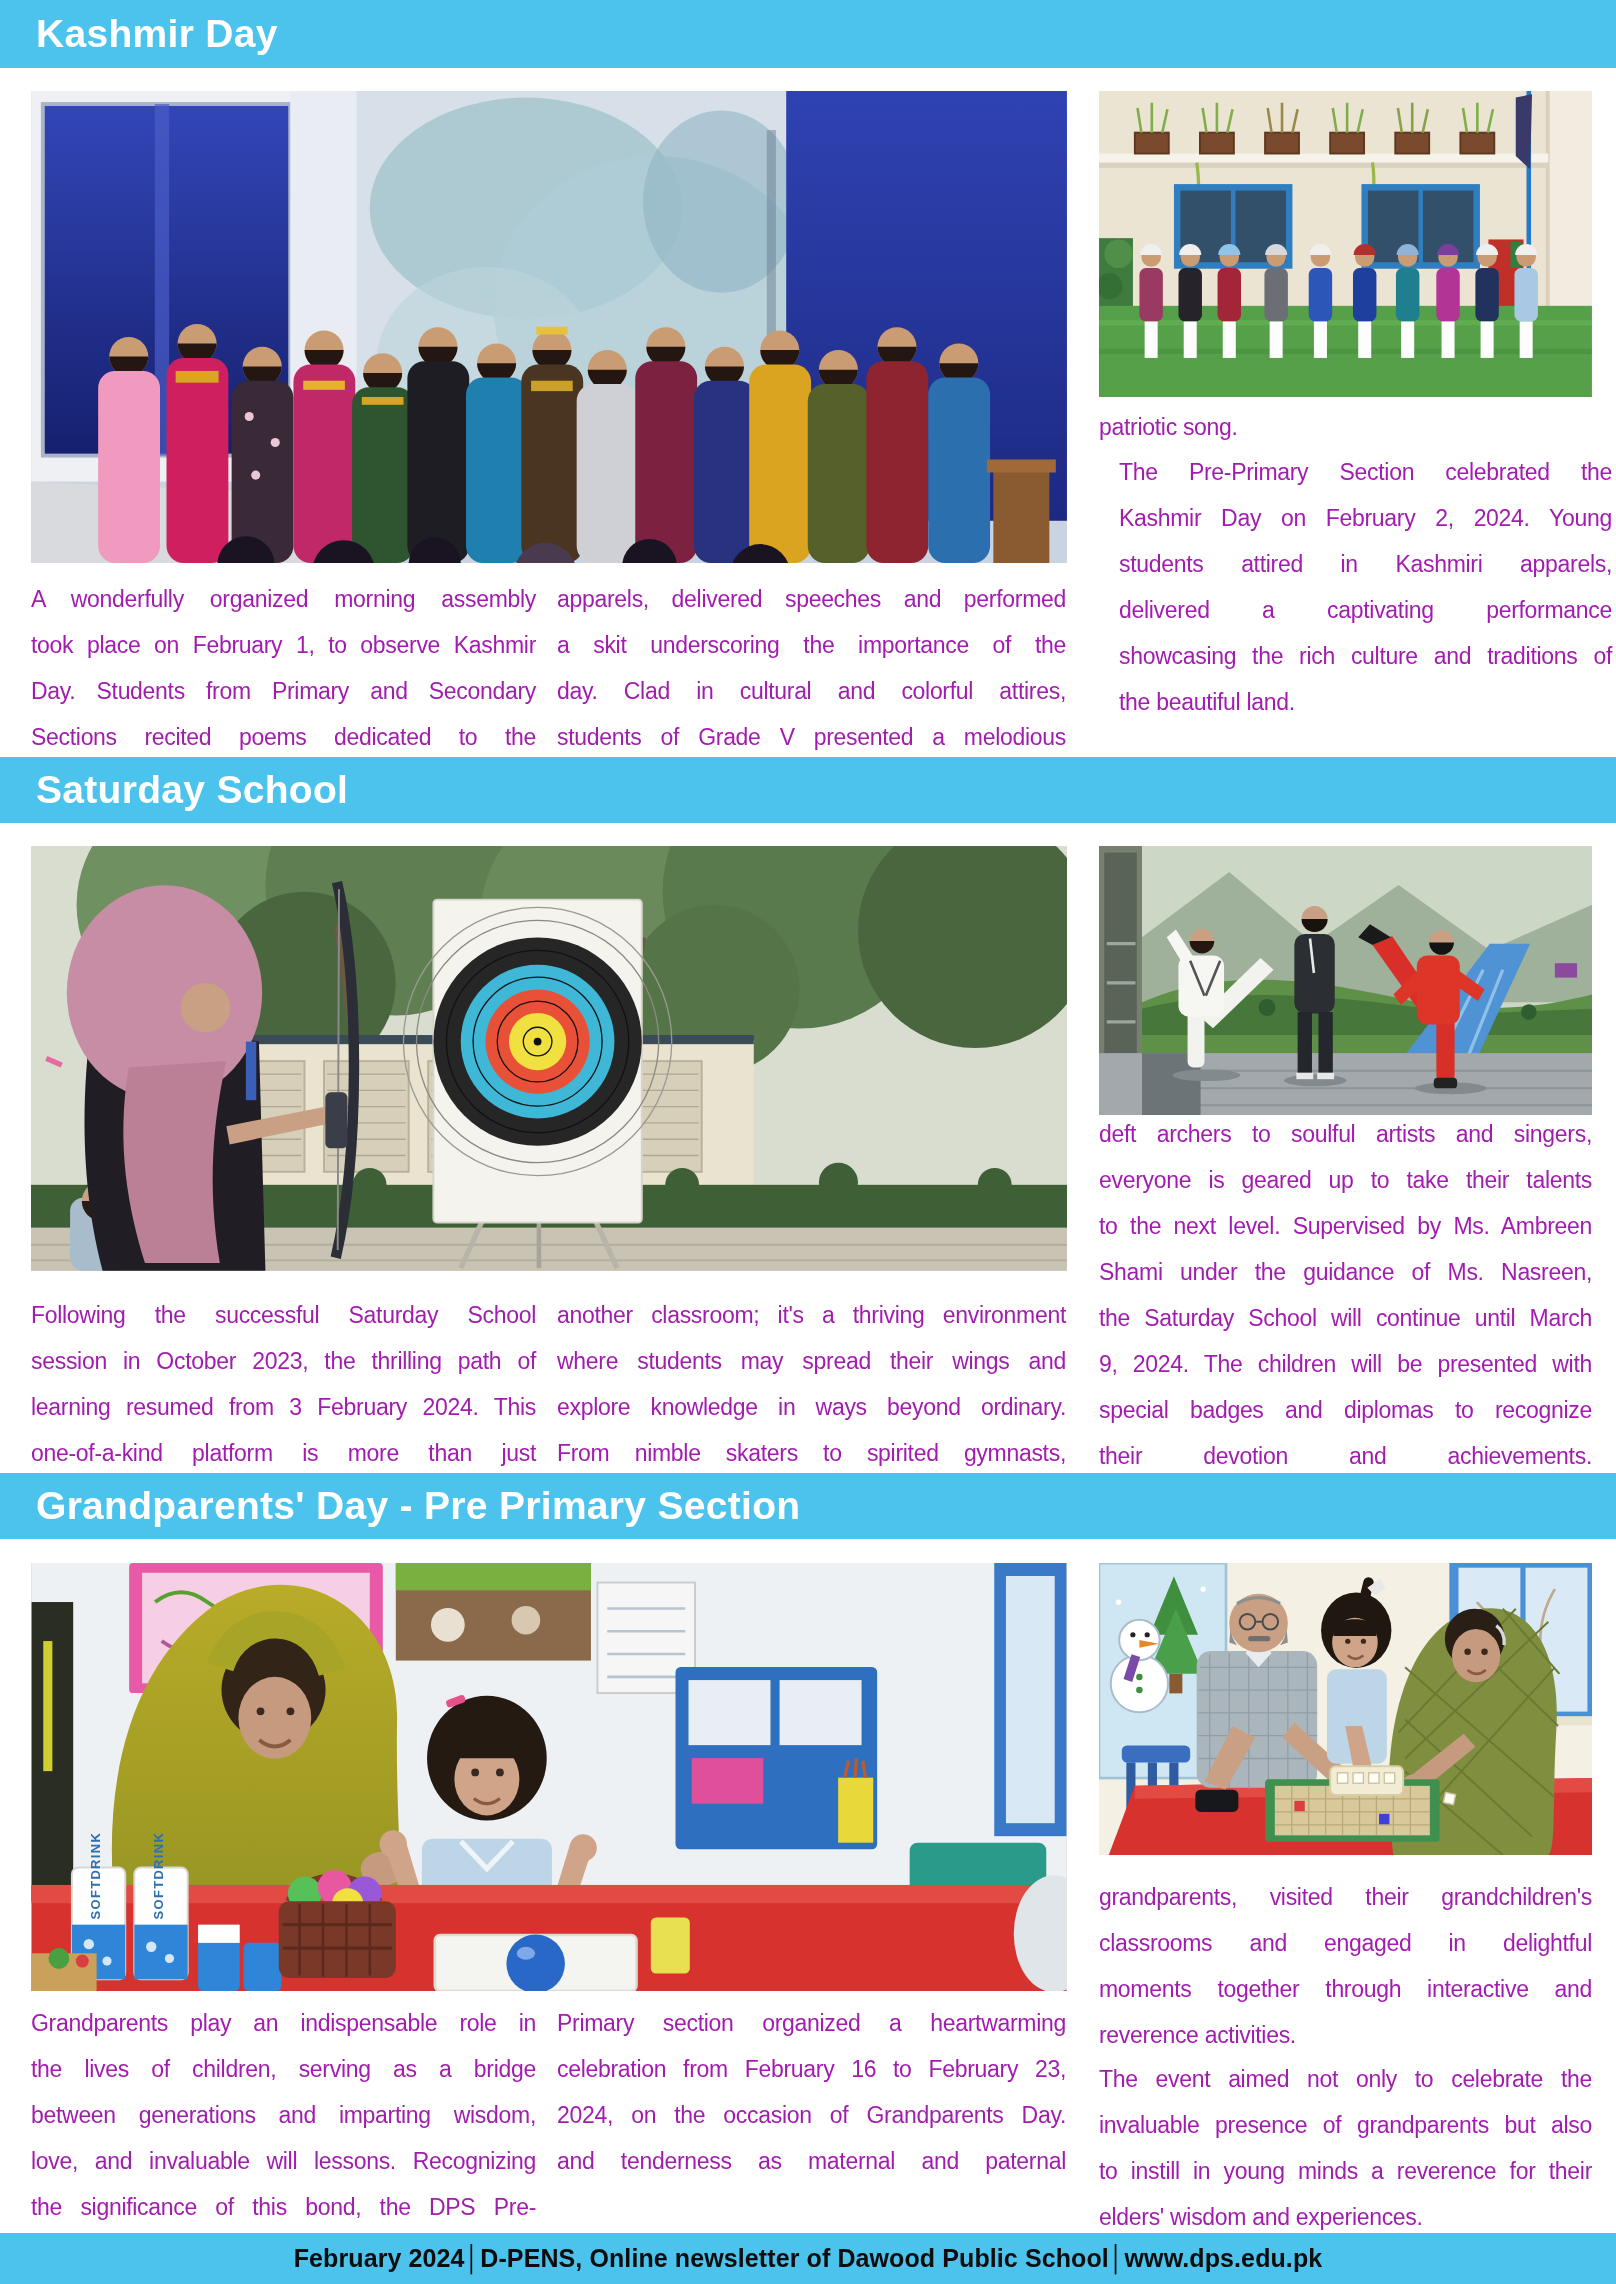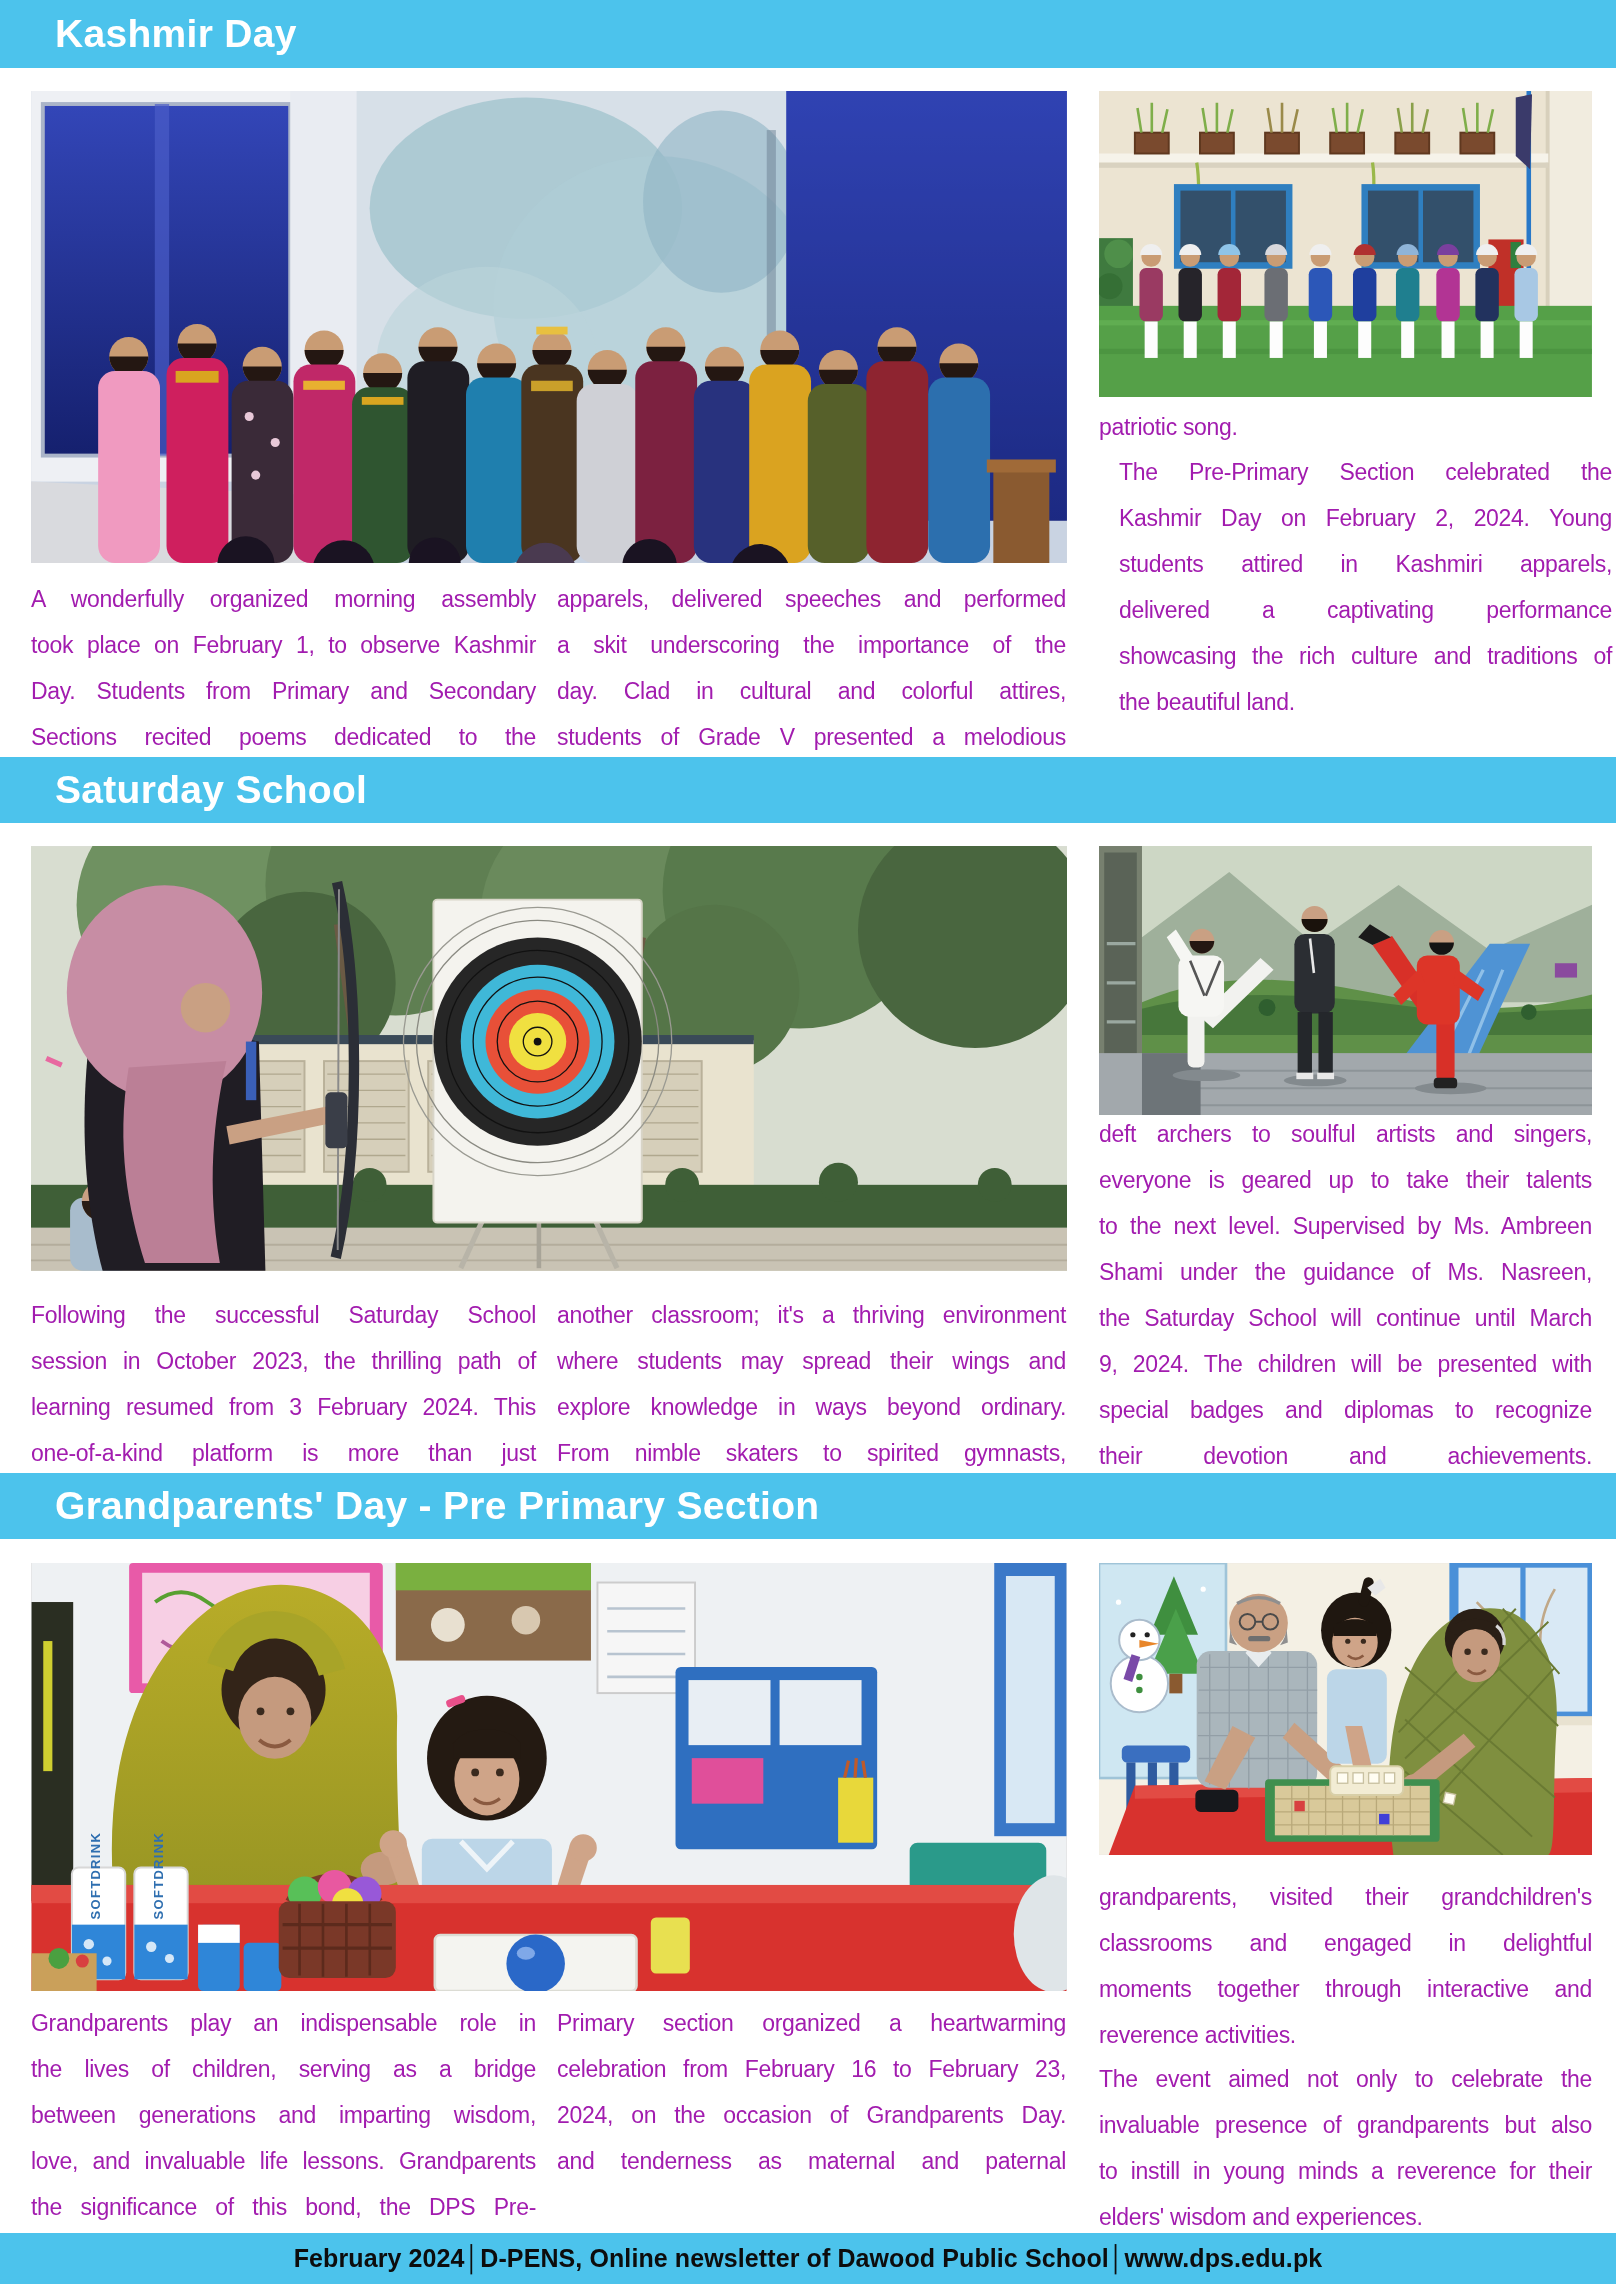--- a/index.html
+++ b/index.html
@@ -1,20 +1,20 @@
 <!DOCTYPE html>
 <html style="font-size:10.4px"><head>
 <meta charset="utf-8">
 <style>
   html,body{margin:0;padding:0;background:#ffffff;}
   .page{position:relative;width:1616px;height:2284px;background:#ffffff;overflow:hidden;
         font-family:"Liberation Sans","DejaVu Sans",sans-serif;}
   section{position:absolute;inset:0;pointer-events:none;}
   .bar{position:absolute;left:0;width:1616px;background:#4cc3ec;display:flex;align-items:center;}
-  .bar .bt{color:#ffffff;font-weight:bold;font-size:39px;padding-left:55px;letter-spacing:0.3px;}
+  .bar .bt{color:#ffffff;font-weight:bold;font-size:39px;padding-left:36px;letter-spacing:0.3px;}
   .photo{position:absolute;overflow:hidden;background:#dddddd;}
   .photo svg{display:block;width:100%;height:100%;}
   .lines{position:absolute;font-size:23px;line-height:46px;letter-spacing:-0.3px;color:#a21caf;}
   .tl{text-align:justify;text-align-last:justify;white-space:normal;}
   .tl.last-left{text-align-last:left;}
   .footer{position:absolute;left:0;top:2233px;width:1616px;height:51px;background:#4cc3ec;
           display:flex;align-items:center;justify-content:center;}
   .footer .ft{font-size:25px;font-weight:bold;color:#0d0d0d;letter-spacing:0.1px;}
 </style>
 </head>
@@ -695,21 +695,21 @@
           <rect x="532" y="352" width="16" height="16" fill="#fffdf2" stroke="#c8c0a0" stroke-width="2" transform="rotate(12 532 352)"></rect>
         </g>
         <rect x="148" y="348" width="66" height="34" rx="8" fill="#16181c"></rect>
       </svg>
     </div>
 
     <div class="lines" style="left:31px;top:2000px;width:505px;">
         <div class="tl">Grandparents play an indispensable role in</div>
         <div class="tl">the lives of children, serving as a bridge</div>
         <div class="tl">between generations and imparting wisdom,</div>
-        <div class="tl">love, and invaluable life lessons. Grandparents</div>
+        <div class="tl">love, and invaluable will lessons. Recognizing</div>
         <div class="tl">the significance of this bond, the DPS Pre-</div>
       </div>
     <div class="lines" style="left:557px;top:2000px;width:509px;">
         <div class="tl">Primary section organized a heartwarming</div>
         <div class="tl">celebration from February 16 to February 23,</div>
         <div class="tl">2024, on the occasion of Grandparents Day.</div>
         <div class="tl">and tenderness as maternal and paternal</div>
       </div>
     <div class="lines" style="left:1099px;top:1874px;width:493px;">
         <div class="tl">grandparents, visited their grandchildren's</div>

